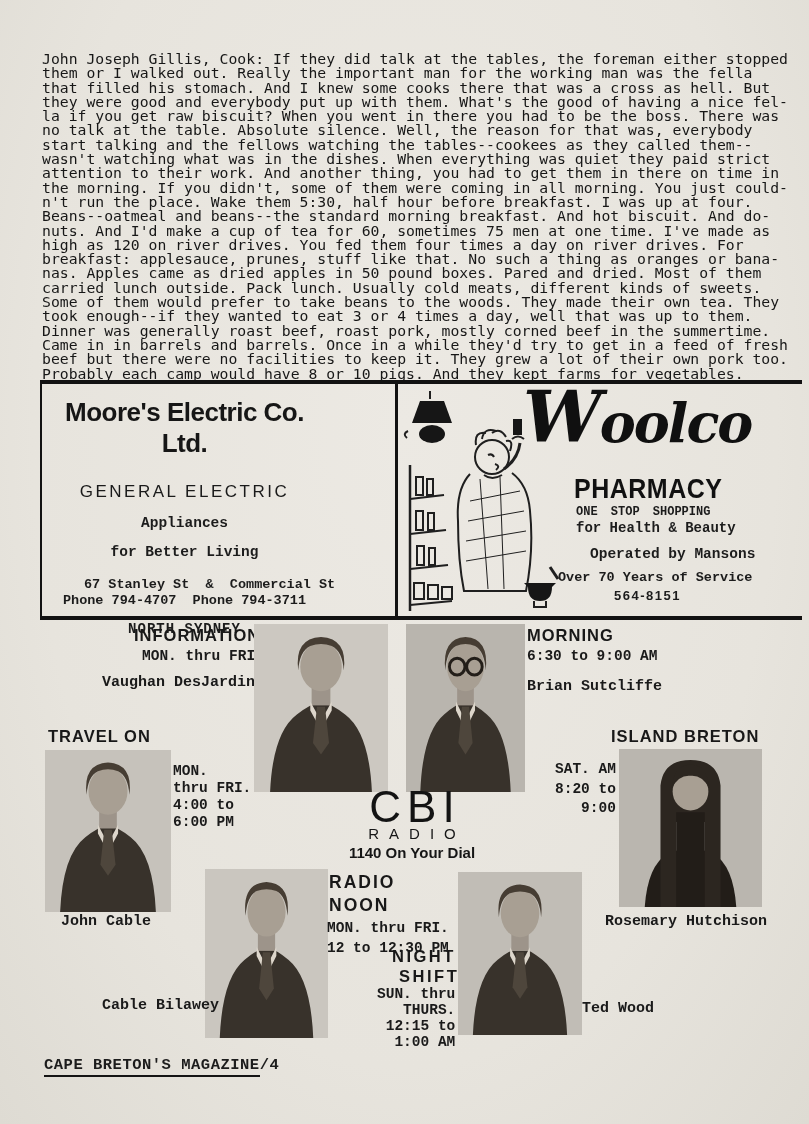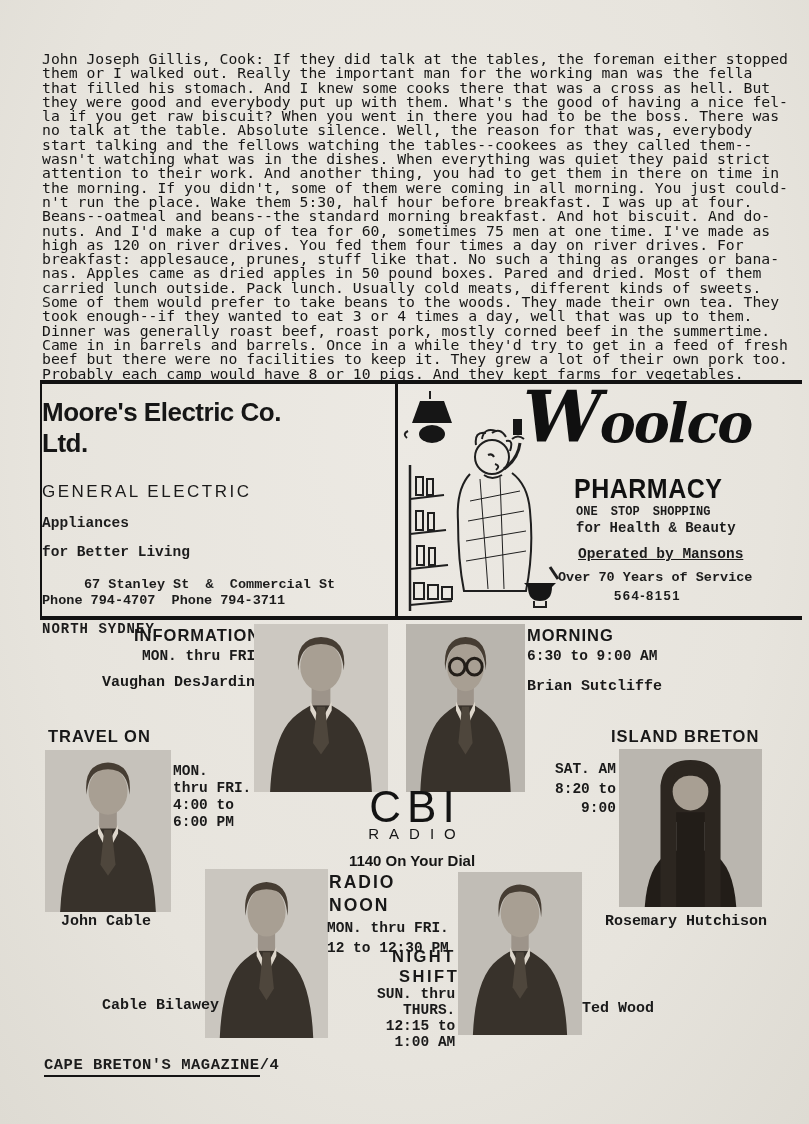--- a/index.html
+++ b/index.html
@@ -22,54 +22,54 @@
     color:#171717;
   }
 
   
   .ads {
     left:40px; top:380px; width:762px; height:240px;
     border-top:4px solid #121212; border-bottom:4px solid #121212;
     border-left:2px solid #121212;
   }
   .ads-divider { position:absolute; left:353px; top:0; width:3px; height:100%; background:#121212; }
-  .moores { position:absolute; left:0; top:0; width:285px; height:100%; text-align:left; }
+  .moores { position:absolute; left:0; top:0; width:285px; height:100%; text-align:center; }
   .m-title { font-family:"Liberation Sans",sans-serif; font-weight:bold; font-size:26px; letter-spacing:-0.5px; margin-top:13px; color:#161616; }
   .m-brand { font-family:"Liberation Sans",sans-serif; font-size:17px; letter-spacing:2.5px; margin-top:23px; color:#1a1a1a; }
   .m-product { font-size:14.5px; font-weight:bold; margin-top:13px; }
   .m-slogan  { font-size:14.5px; font-weight:bold; margin-top:13px; }
   .m-address { font-size:13.5px; font-weight:bold; margin-top:17px; white-space:pre;padding-left:42px; }
   .m-phones  { font-size:13.5px; font-weight:bold; margin-top:1px; white-space:pre; }
   .m-city    { font-size:14px;  font-weight:bold; margin-top:13px; letter-spacing:1px; }
 
   .woolco { position:absolute; left:356px; top:0; width:406px; height:100%; }
   .w-logo {
     position:absolute; left:125px; top:-8px; width:215px; text-align:center;
     font-family:"DejaVu Serif","Liberation Serif",serif; font-style:italic; font-weight:bold;
     font-size:54px; color:#101010; letter-spacing:-2px;
   }
   .w-logo::first-letter { font-size:1.3em; }
   .w-name { position:absolute; left:176px; top:88px; font-family:"Liberation Sans",sans-serif; font-weight:bold; font-size:25px; letter-spacing:0.5px; transform:scaleY(1.12); transform-origin:top left; color:#111; }
   .w-tag1 { position:absolute; left:178px; top:121px; font-size:12px; font-weight:bold; word-spacing:6px; }
   .w-tag2 { position:absolute; left:178px; top:136px; font-size:14px; font-weight:bold; }
-  .w-oper { position:absolute; left:180px; top:162px; font-size:14.5px; font-weight:bold;text-decoration:underline; }
+  .w-oper { position:absolute; left:192px; top:162px; font-size:14.5px; font-weight:bold; }
   .w-serv { position:absolute; left:160px; top:186px; font-size:13.5px; font-weight:bold; }
   .w-phone{ position:absolute; left:216px; top:204px; font-family:"Liberation Sans",sans-serif; font-weight:bold; font-size:13px; letter-spacing:1.5px; }
 
   
   .ptitle { font-family:"Liberation Sans",sans-serif; font-weight:bold; font-size:16.5px; letter-spacing:1px; color:#181818; }
   .sched  { font-size:14.5px; }
   .host   { font-size:15px; }
   .photo  { position:absolute; background:#c7c3bc; box-shadow:0 0 0 1px #b4b0a8 inset; }
   .photo svg { width:100%; height:100%; display:block; }
 
   .cbi { left:322px; top:786px; width:180px; text-align:center; }
   .cbi-call { font-family:"Liberation Sans",sans-serif; font-size:44px; line-height:42px; letter-spacing:6px; padding-left:6px; color:#131313; }
   .cbi-band { font-family:"Liberation Sans",sans-serif; font-size:15px; letter-spacing:10px; padding-left:10px; margin-top:-3px; color:#161616; }
-  .cbi-dial { font-family:"Liberation Sans",sans-serif; font-weight:bold; font-size:15px; margin-top:10px; color:#161616; }
+  .cbi-dial { font-family:"Liberation Sans",sans-serif; font-weight:bold; font-size:15px; margin-top:2px; color:#161616; }
 
   
   .footer { left:44px; top:1056px; font-size:15.5px; font-weight:bold; letter-spacing:0.5px; }
   .footer .mag { border-bottom:2.5px solid #141414; padding-bottom:1px; }
 </style>
 </head>
 <body>
 
 <svg width="0" height="0" style="position:absolute" aria-hidden="true">
   <defs>

